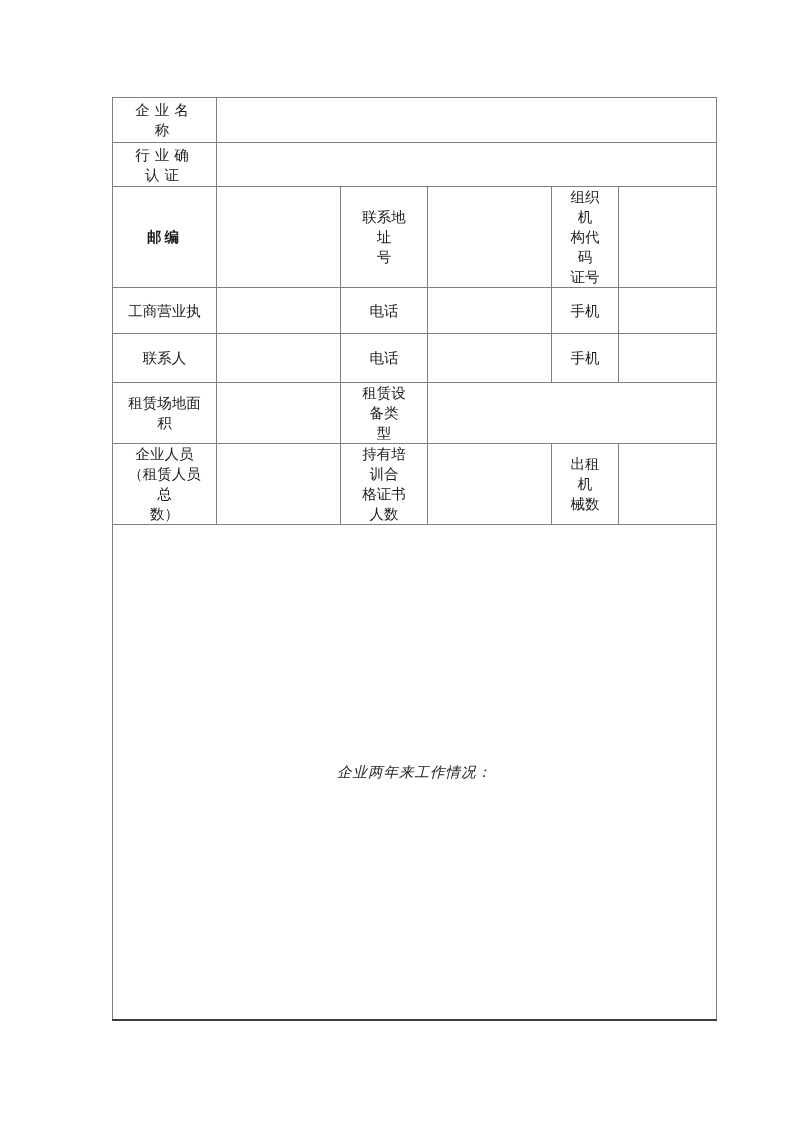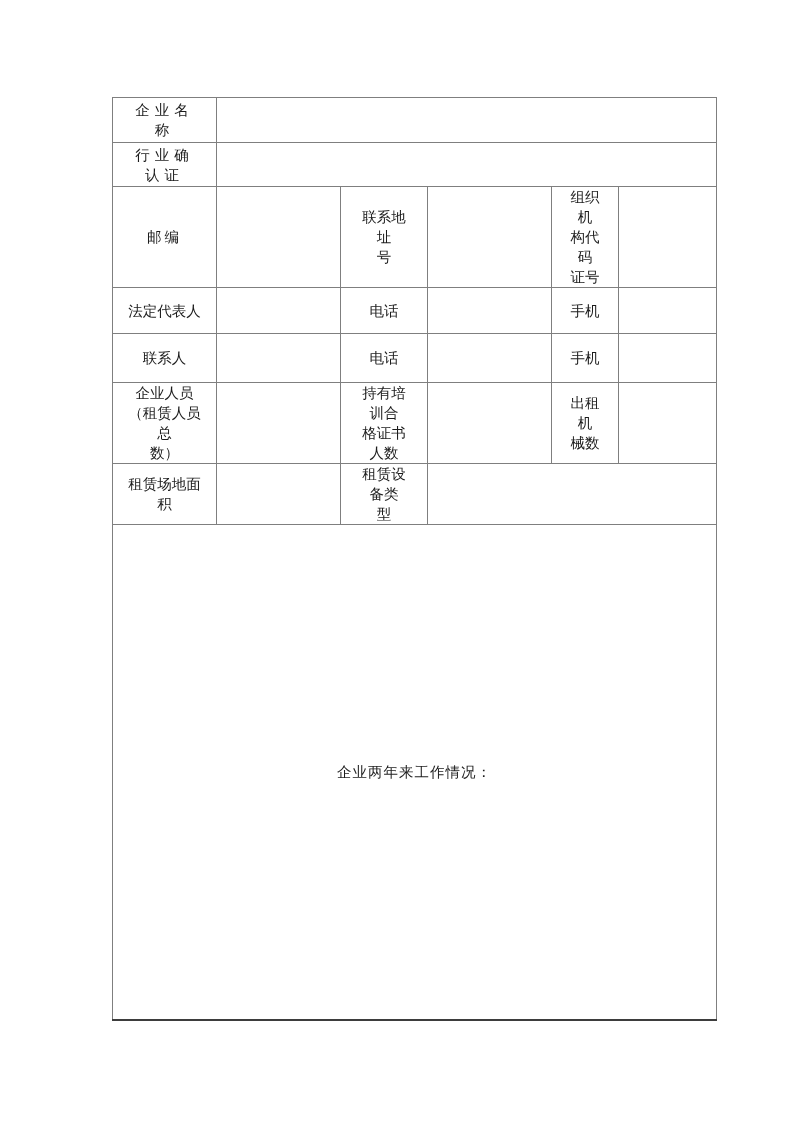--- a/index.html
+++ b/index.html
@@ -36,27 +36,28 @@
     vertical-align: middle;
     padding: 0 15px;
     white-space: pre-line;
     overflow: visible;
   }
   table.form tr:last-child td {
     border-bottom: 2px solid #3d3d3d;
   }
   td.lbl { }
   td.lbl.spaced  { letter-spacing: 5px; }
-  td.lbl.spaced2 { letter-spacing: 3px; }
+  td.lbl.spaced2 { letter-spacing: 3px; font-weight: bold; }
   td.val { }
   td.summary {
     text-align: left;
     vertical-align: top;
     padding: 9px 6px;
     letter-spacing: 1px;
+    font-style: italic;
   }
 </style>
 </head>
 <body>
 
 <div class="page">
   <table class="form">
     <colgroup>
       <col style="width:104px">
       <col style="width:124px">
@@ -85,56 +86,56 @@
 号</td>
       <td class="val"></td>
       <td class="lbl">组织机
 构代码
 证号</td>
       <td class="val"></td>
     </tr>
 
 
     <tr style="height:46px">
-      <td class="lbl">法定代表人</td>
+      <td class="lbl">工商营业执</td>
       <td class="val"></td>
       <td class="lbl">电话</td>
       <td class="val"></td>
       <td class="lbl">手机</td>
       <td class="val"></td>
     </tr>
 
     <tr style="height:49px">
       <td class="lbl">联系人</td>
       <td class="val"></td>
       <td class="lbl">电话</td>
       <td class="val"></td>
       <td class="lbl">手机</td>
       <td class="val"></td>
     </tr>
 
+    <tr style="height:38px">
+      <td class="lbl">租赁场地面积</td>
+      <td class="val"></td>
+      <td class="lbl">租赁设备类
+型</td>
+      <td class="val" colspan="3"></td>
+    </tr>
+
     <tr style="height:67px">
       <td class="lbl">企业人员
 （租赁人员总
 数）</td>
       <td class="val"></td>
       <td class="lbl">持有培训合
 格证书人数</td>
       <td class="val"></td>
       <td class="lbl">出租机
 械数</td>
       <td class="val"></td>
     </tr>
 
-    <tr style="height:38px">
-      <td class="lbl">租赁场地面积</td>
-      <td class="val"></td>
-      <td class="lbl">租赁设备类
-型</td>
-      <td class="val" colspan="3"></td>
-    </tr>
-
     <tr style="height:495px">
       <td class="summary" colspan="6">企业两年来工作情况：</td>
     </tr>
   </tbody>
     </table>
 </div>
 
 </body></html>

